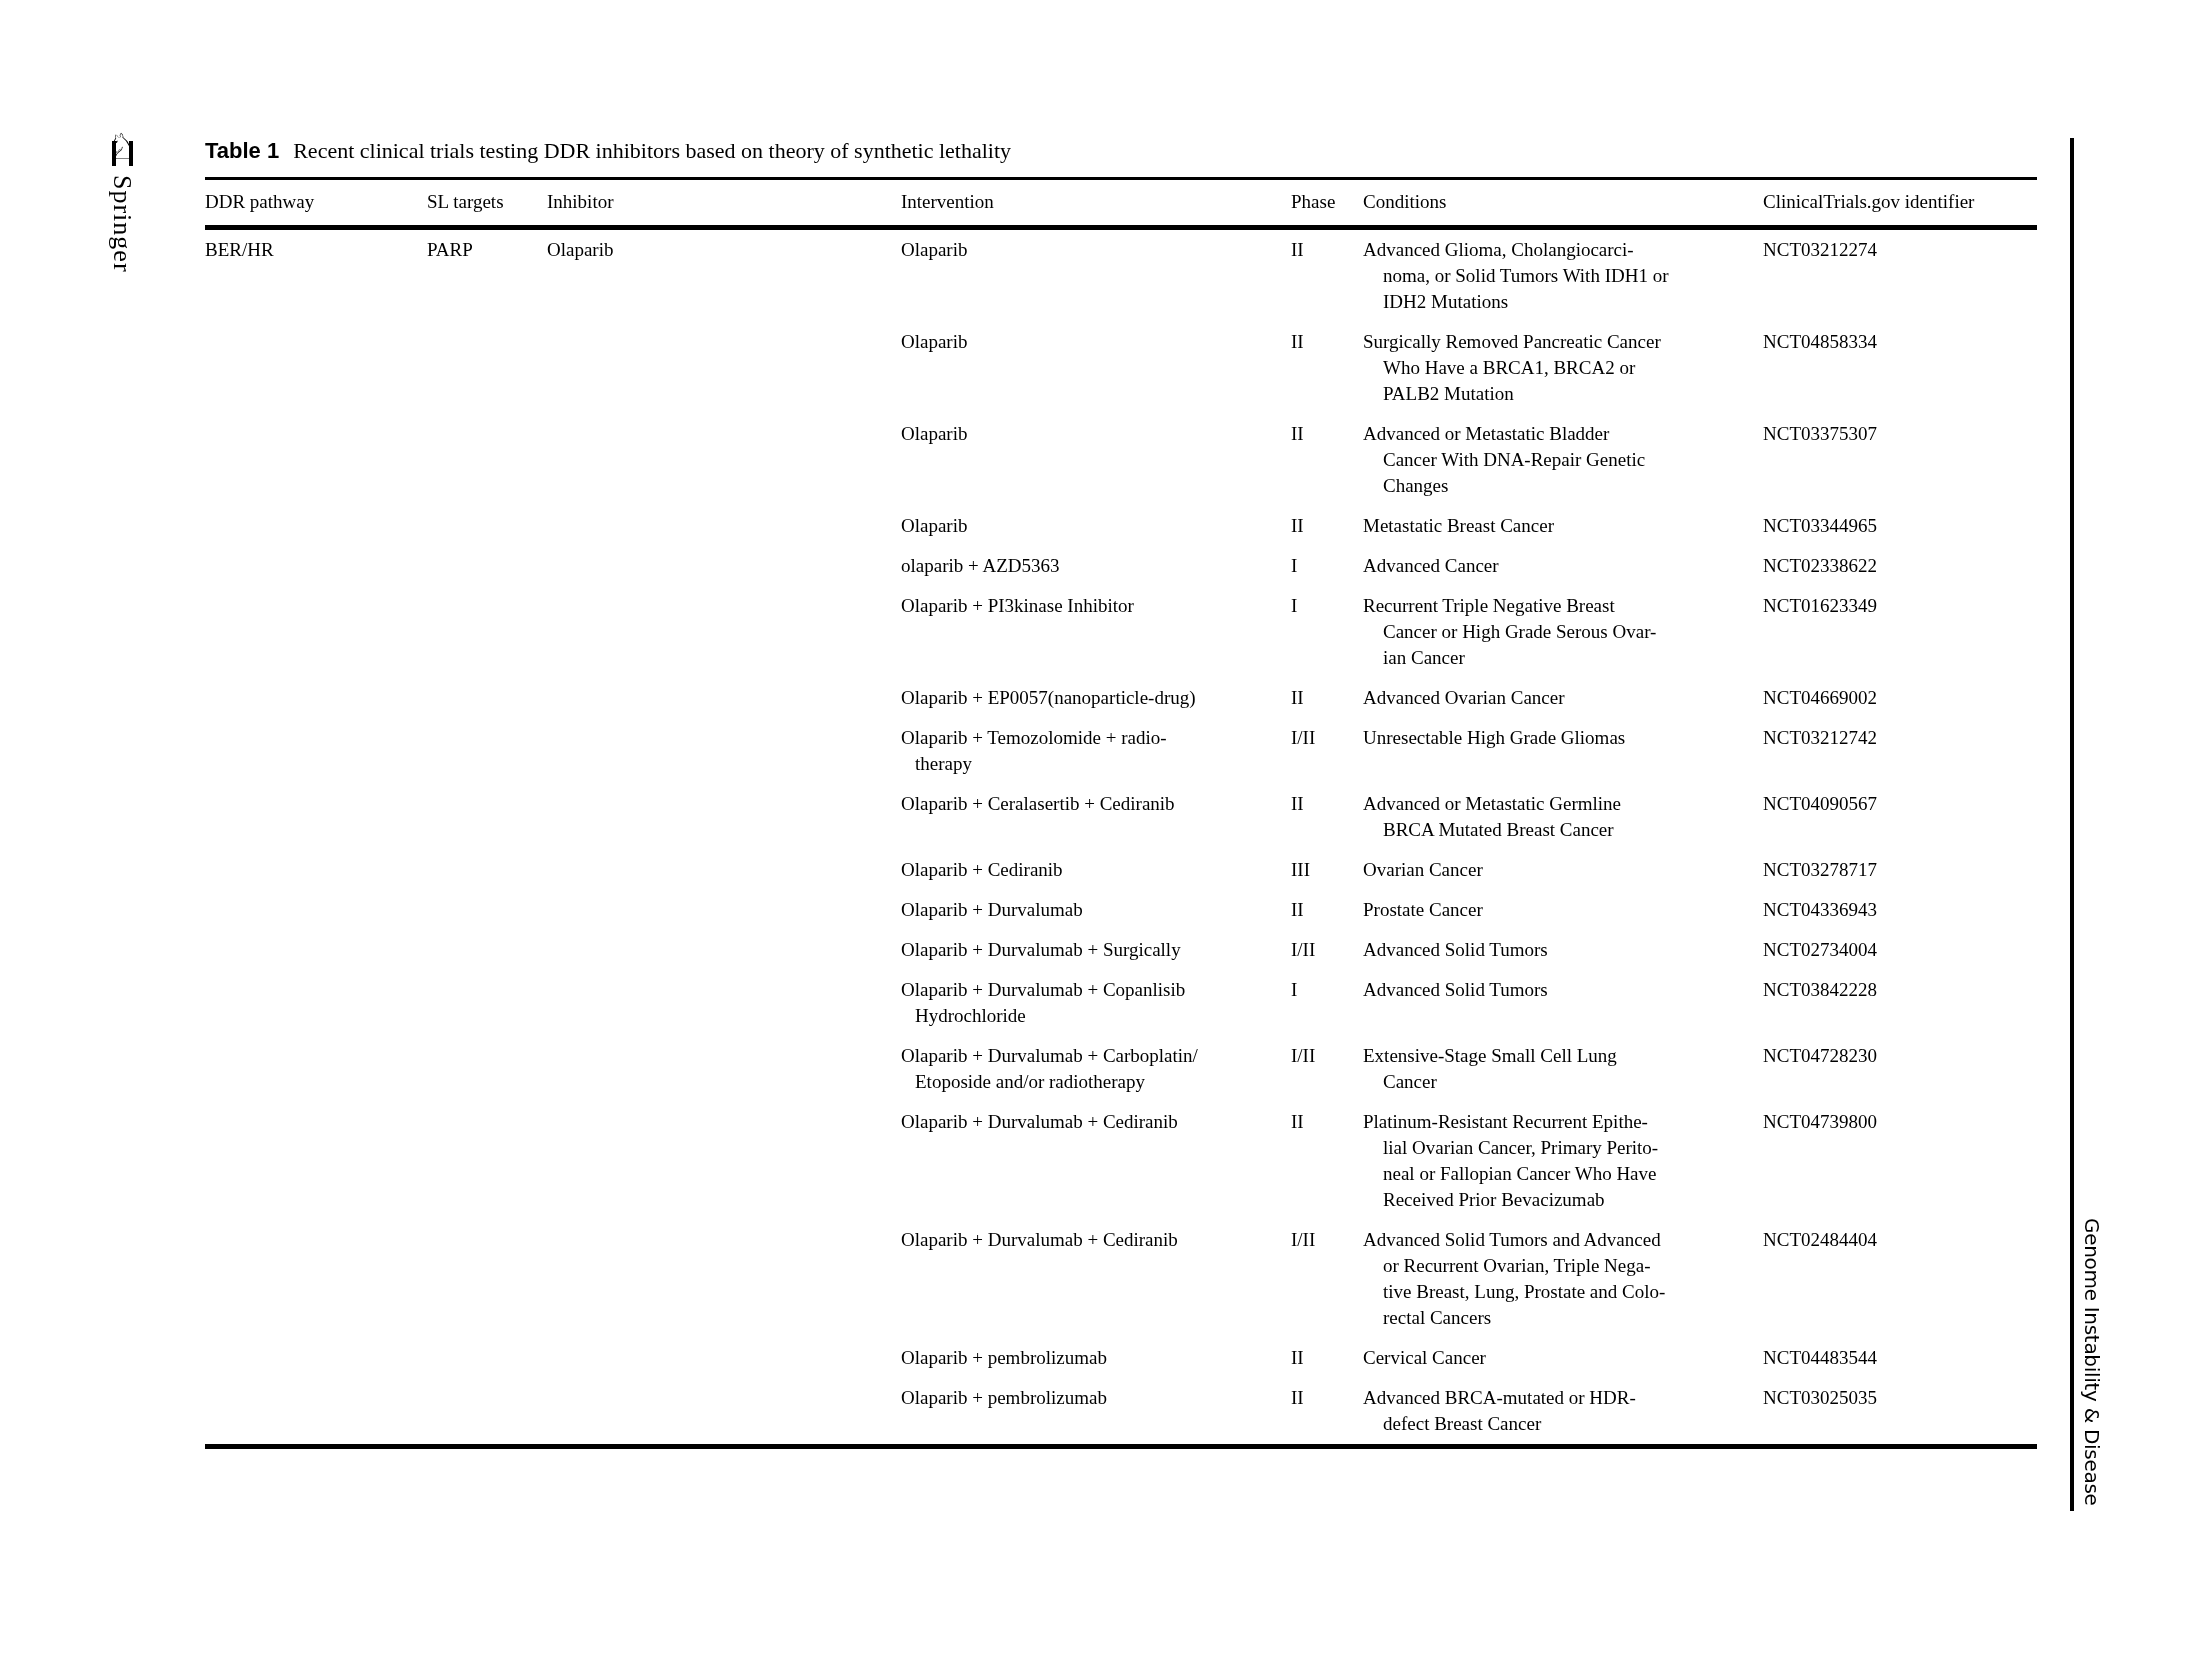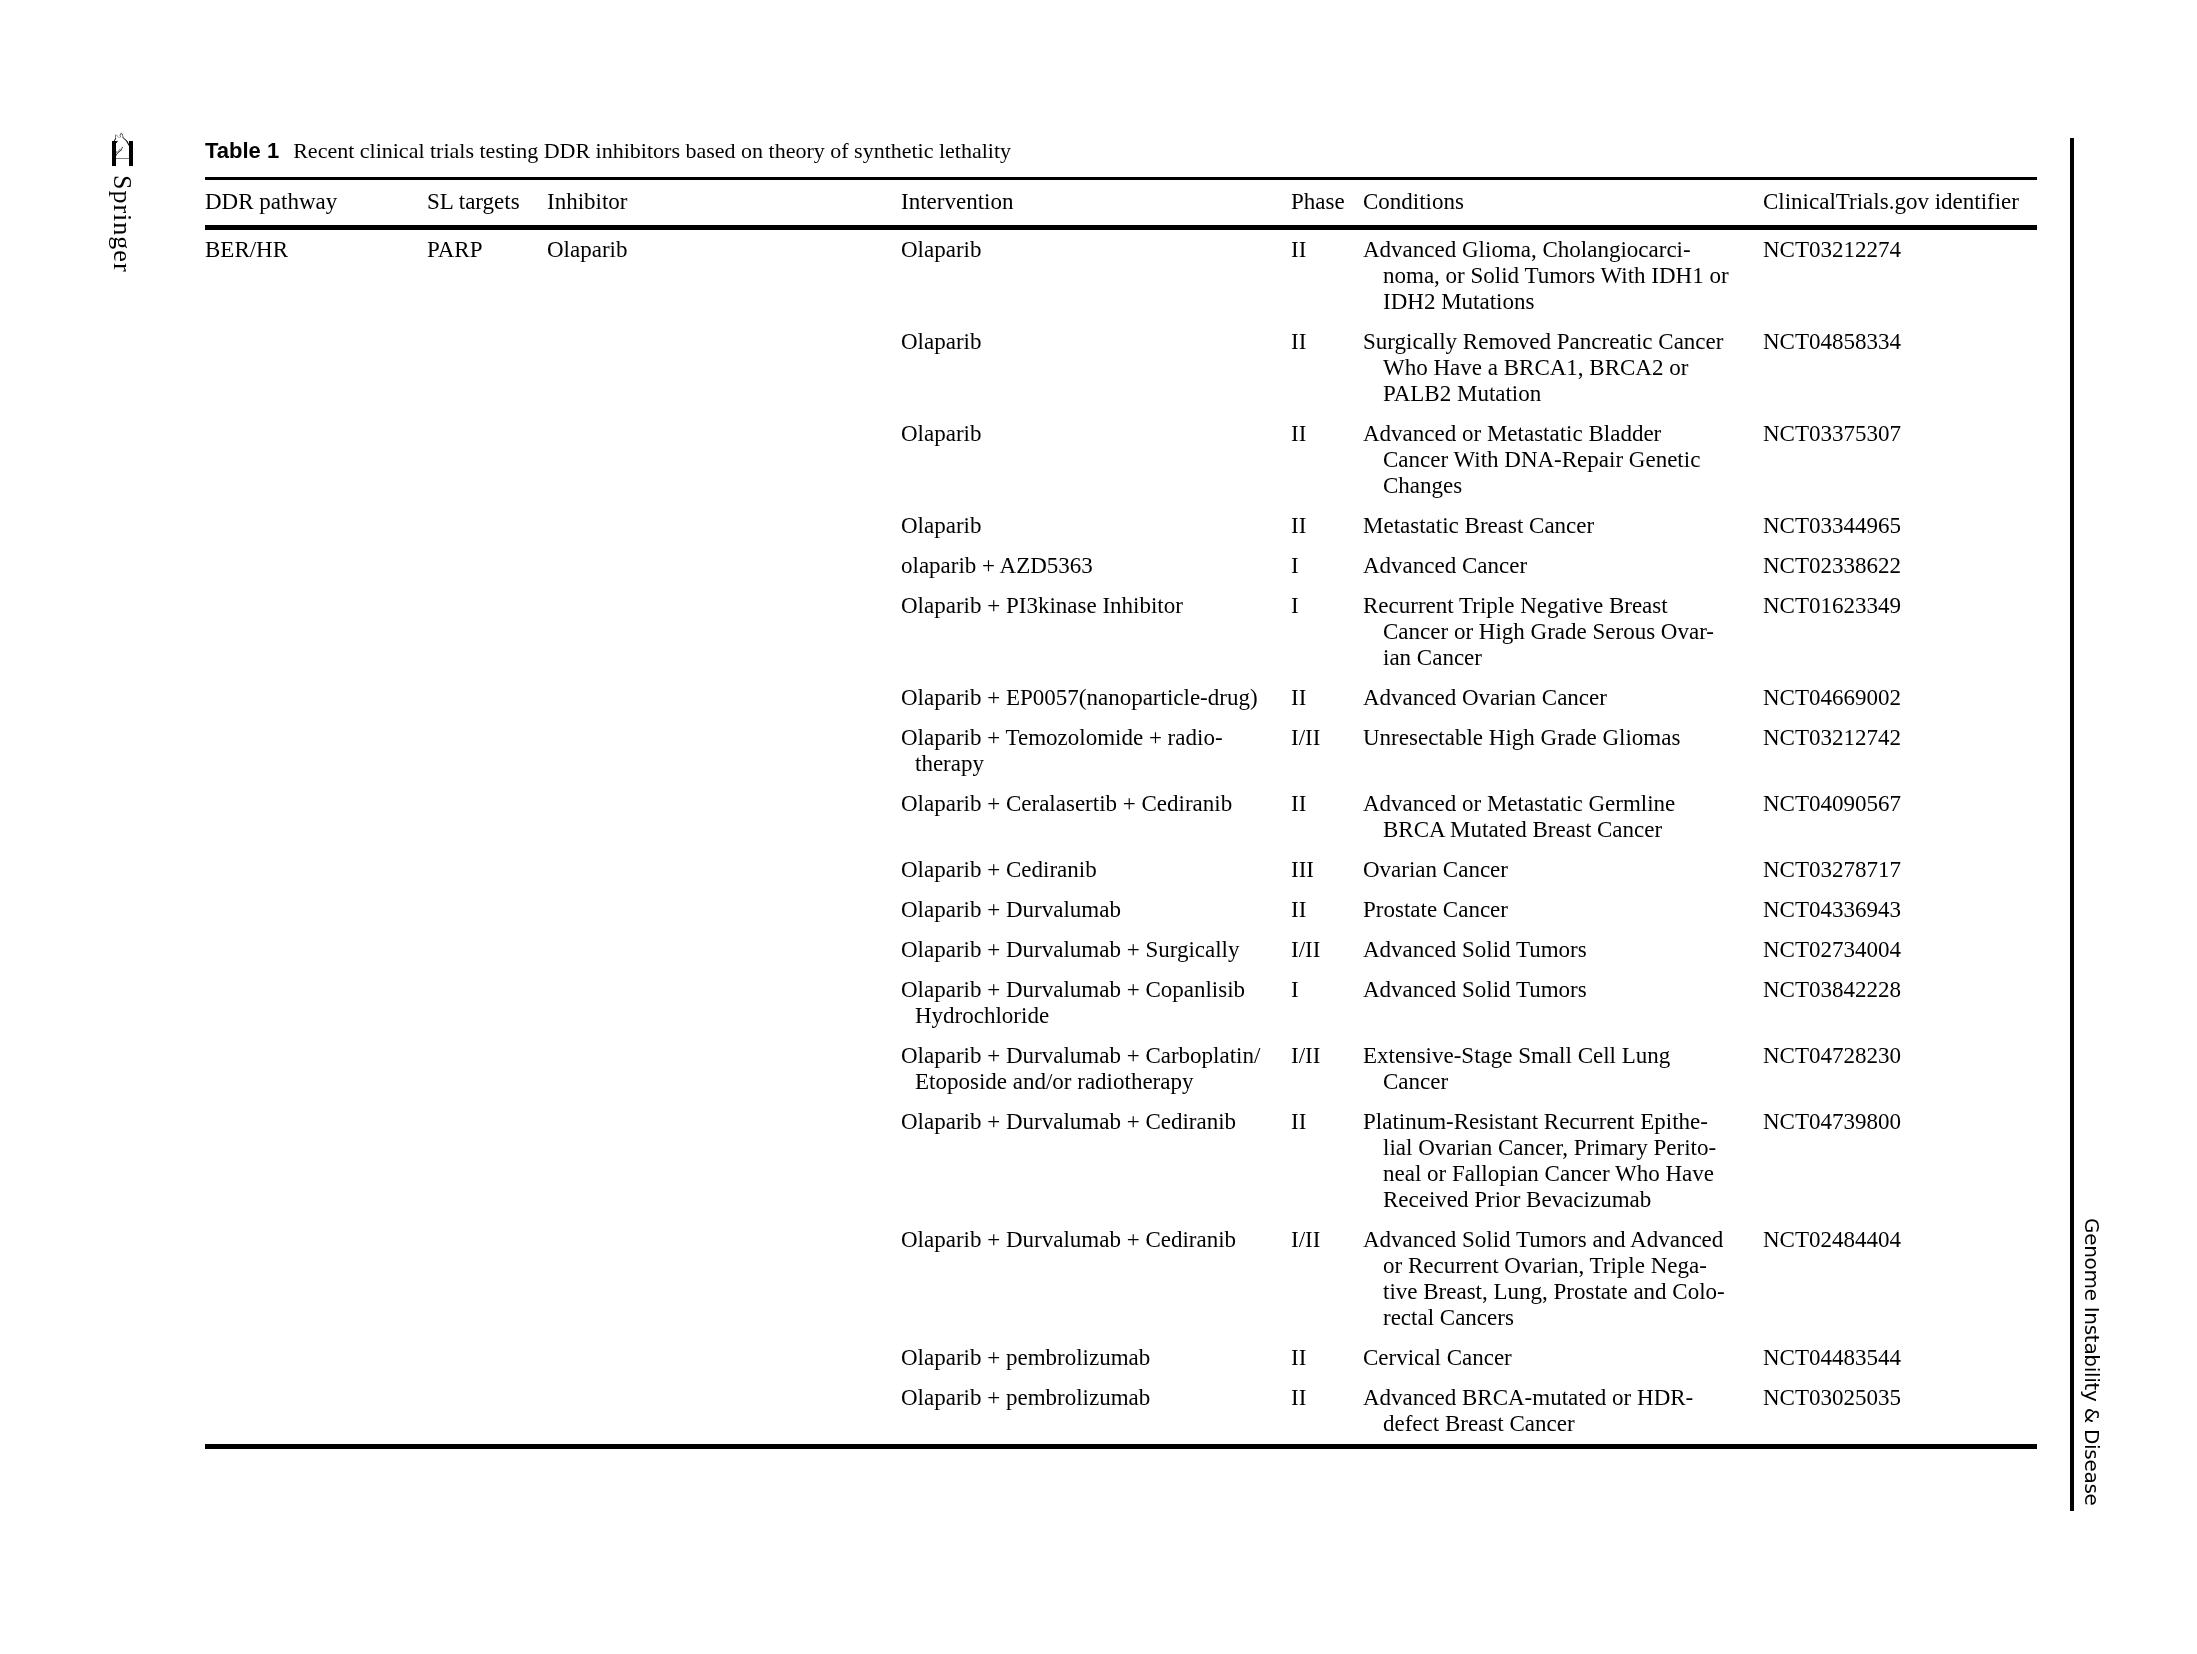--- a/index.html
+++ b/index.html
@@ -93,21 +93,21 @@
     left: 205px;
     top: 177px;
     width: 1832px;
   }
   table.trials {
     width: 1832px;
     table-layout: fixed;
     border-collapse: collapse;
     border-top: 3px solid #000;
     border-bottom: 5px solid #000;
-    font-size: 23px;
+    font-size: 19px;
     line-height: 26px;
   }
   col.c-pathway      { width: 222px; }
   col.c-sl           { width: 120px; }
   col.c-inhibitor    { width: 354px; }
   col.c-intervention { width: 390px; }
   col.c-phase        { width: 72px;  }
   col.c-conditions   { width: 400px; }
   col.c-nct          { width: 274px; }
 

